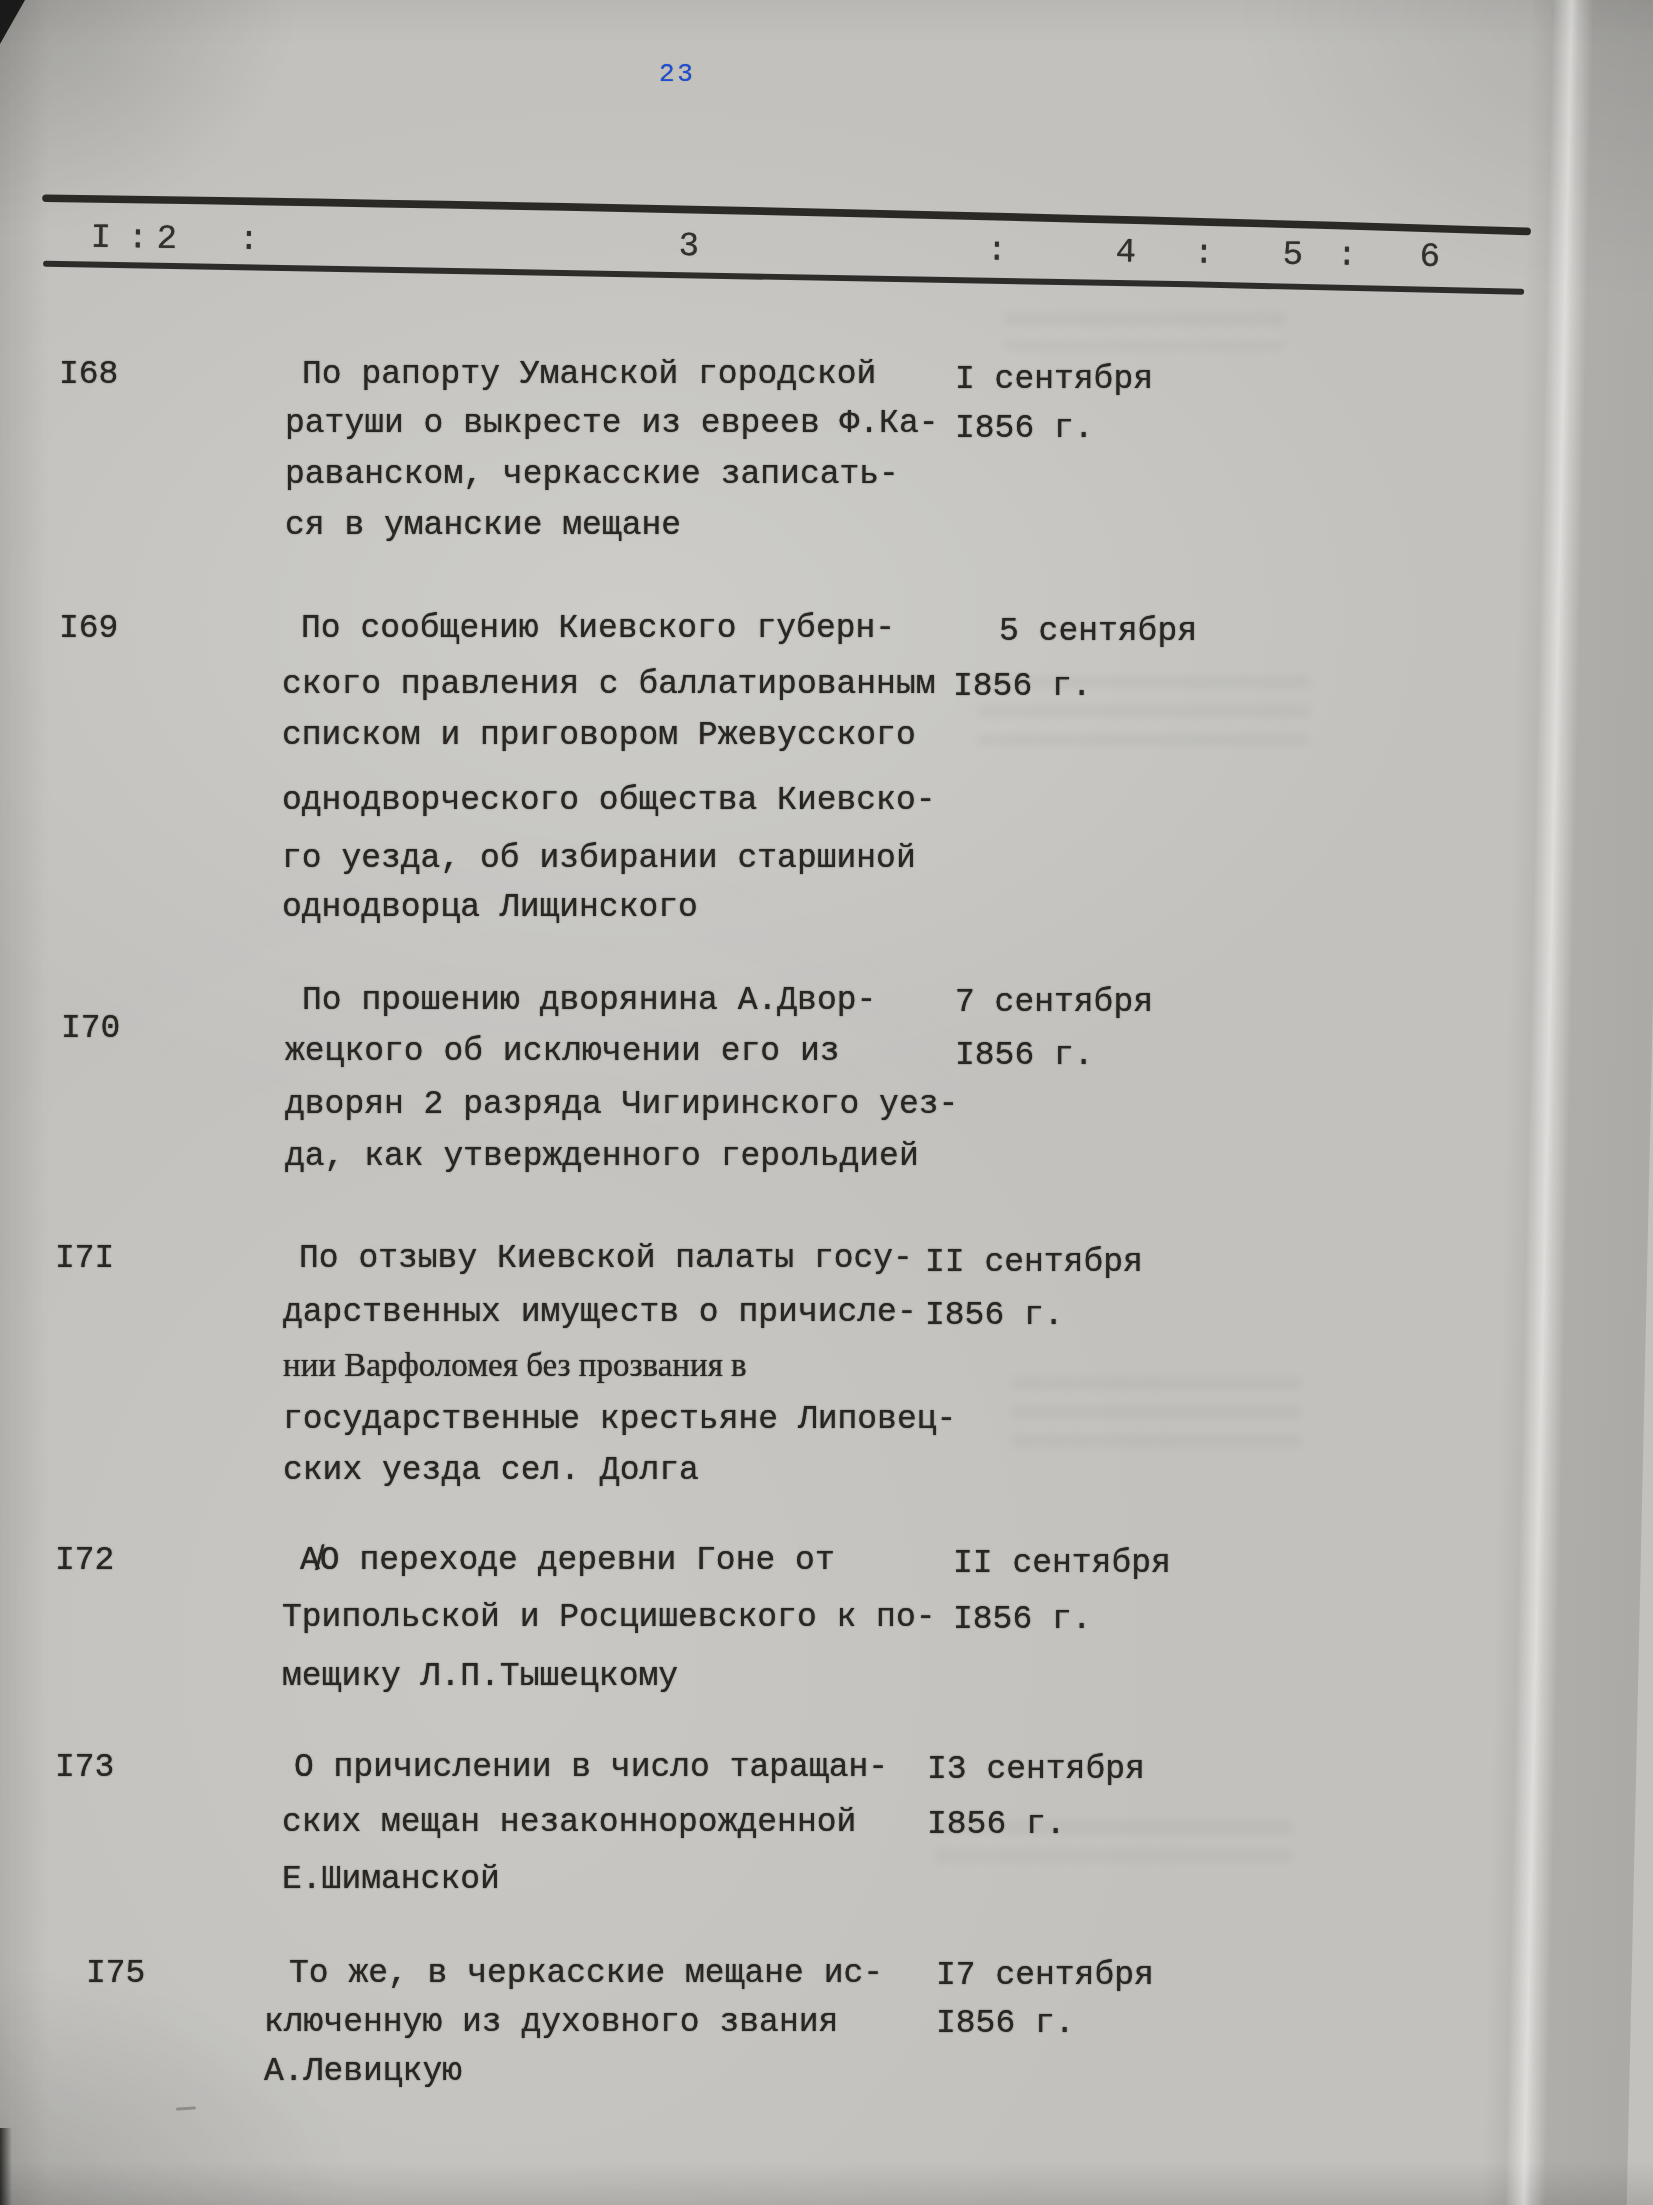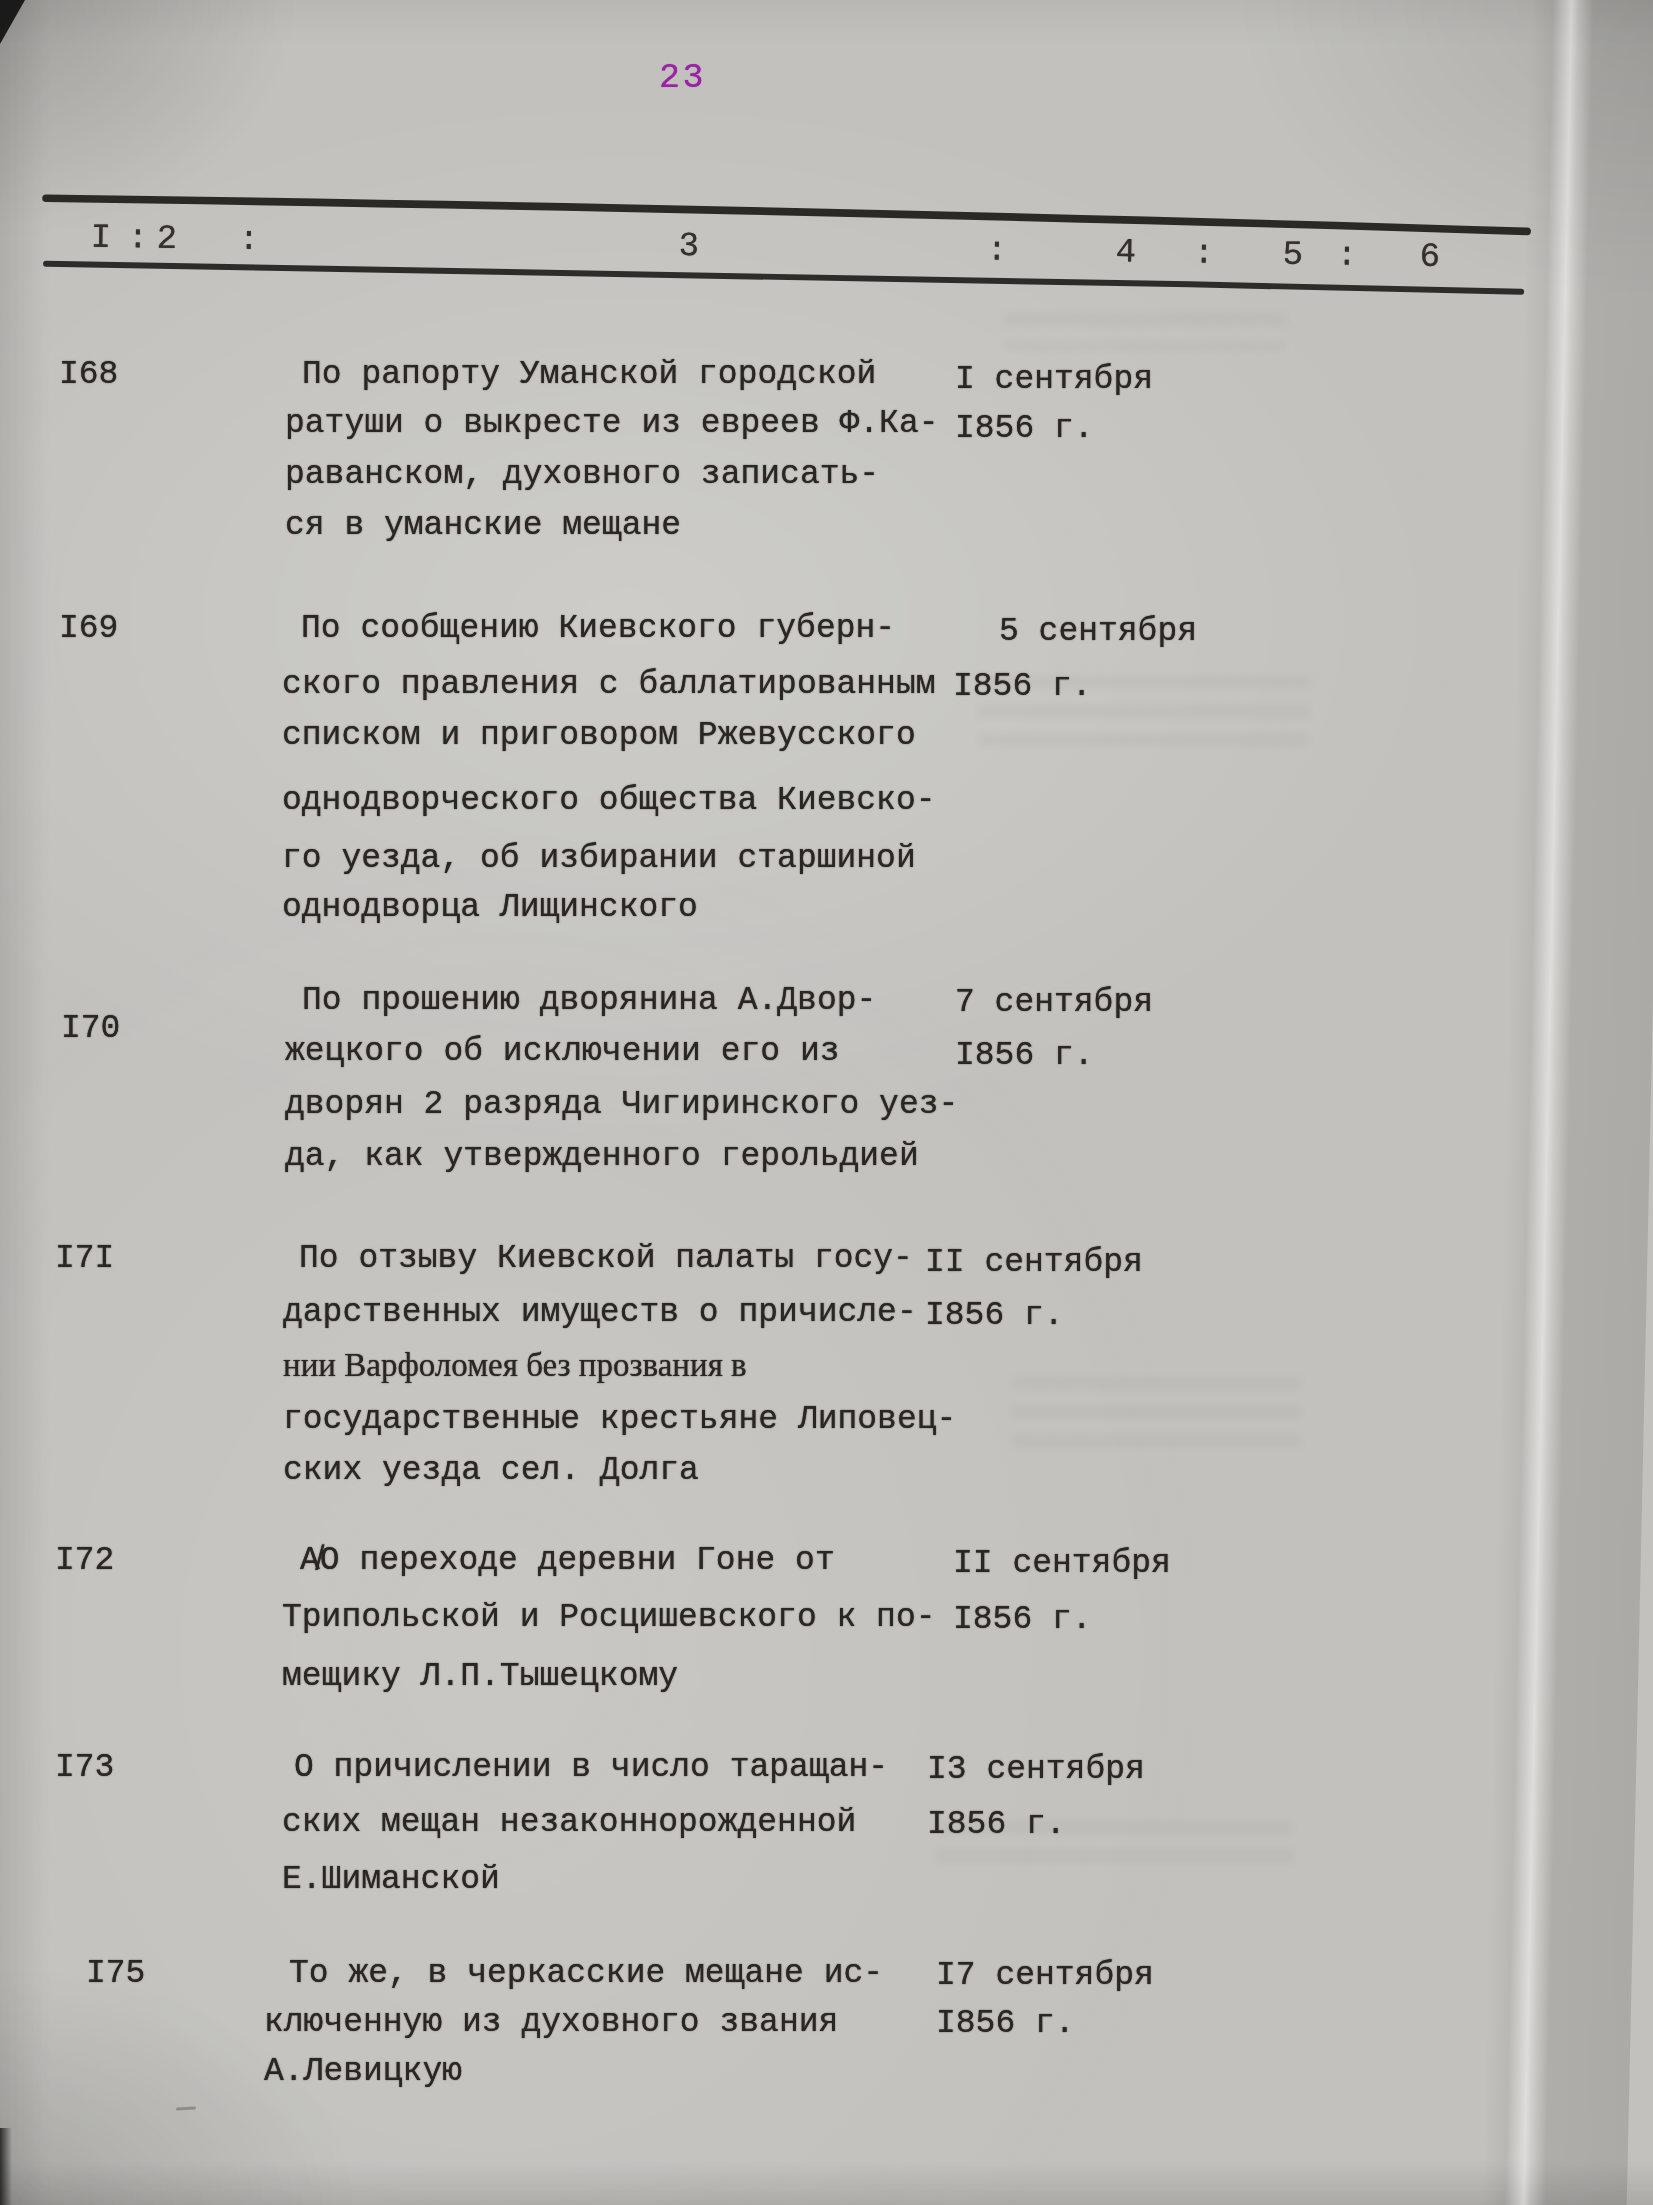--- a/index.html
+++ b/index.html
@@ -17,21 +17,21 @@
       linear-gradient(180deg, rgba(0,0,0,.05) 0%, rgba(0,0,0,0) 2%);
     font-family:"Liberation Mono","DejaVu Sans Mono",monospace;
     color:#282520;
   }
   .txt{
     position:absolute;white-space:pre;
     font-size:33px;line-height:1;
     color:#2a2722;
     text-shadow:0 0 0.9px rgba(42,39,34,.85), 0 0 2.1px rgba(42,39,34,.28);
   }
-  #page-number{font-size:35px;letter-spacing:2.6px;color:#a21caf;
+  #page-number{font-size:26px;letter-spacing:2.6px;color:#1d4ed8;
     text-shadow:0 0 0.9px rgba(58,55,50,.7);}
   #table-header{position:absolute;left:43px;top:218px;width:1497px;height:39px;
     transform:rotate(0.82deg);transform-origin:0 0;}
   #table-header .hcell{position:absolute;top:0;font-size:34px;white-space:pre;
     color:#34312c;text-shadow:0 0 0.9px rgba(52,49,44,.8);}
   .rule{position:absolute;left:0;top:0;pointer-events:none;}
   .ghost{position:absolute;filter:blur(3.4px);opacity:.55;
     background:repeating-linear-gradient(180deg, rgba(95,95,90,.10) 0 12px, rgba(0,0,0,0) 12px 29px);}
   #crease{position:absolute;left:1530px;top:-10.2px;width:145px;height:2238px;
     transform:rotate(1.25deg);transform-origin:50% 0;
@@ -76,21 +76,21 @@
   <span class="hcell" style="left:1240px;">5</span>
   <span class="hcell" style="left:1294px;">:</span>
   <span class="hcell" style="left:1377px;">6</span>
 </div>
 
 <div id="entries">
     <div>
       <div class="txt" style="left: 59px; top: 358px; text-align: center;">I68</div>
       <div class="txt" style="left: 302px; top: 358px;">По рапорту Уманской городской</div>
       <div class="txt" style="left: 285px; top: 407px;">ратуши о выкресте из евреев Ф.Ка-</div>
-      <div class="txt" style="left: 285px; top: 458px;">раванском, духовного записать-</div>
+      <div class="txt" style="left: 285px; top: 458px;">раванском, черкасские записать-</div>
       <div class="txt" style="left: 285px; top: 509px;">ся в уманские мещане</div>
       <div class="txt" style="left: 955px; top: 363px;">I сентября</div>
       <div class="txt" style="left: 955px; top: 412px;">I856 г.</div>
     </div>
     <div>
       <div class="txt" style="left: 59px; top: 612px;">I69</div>
       <div class="txt" style="left: 301px; top: 612px;">По сообщению Киевского губерн-</div>
       <div class="txt" style="left: 282px; top: 668px;">ского правления с баллатированным</div>
       <div class="txt" style="left: 282px; top: 719px;">списком и приговором Ржевусского</div>
       <div class="txt" style="left: 282px; top: 784px;">однодворческого общества Киевско-</div>

